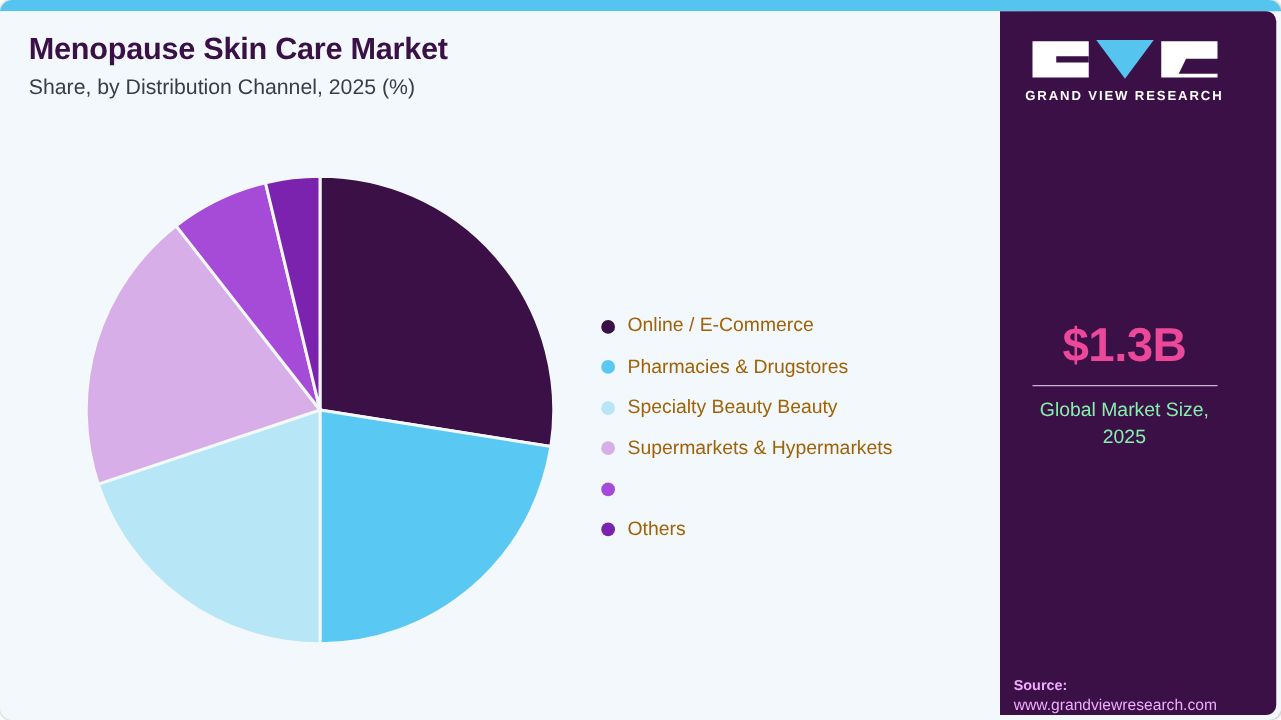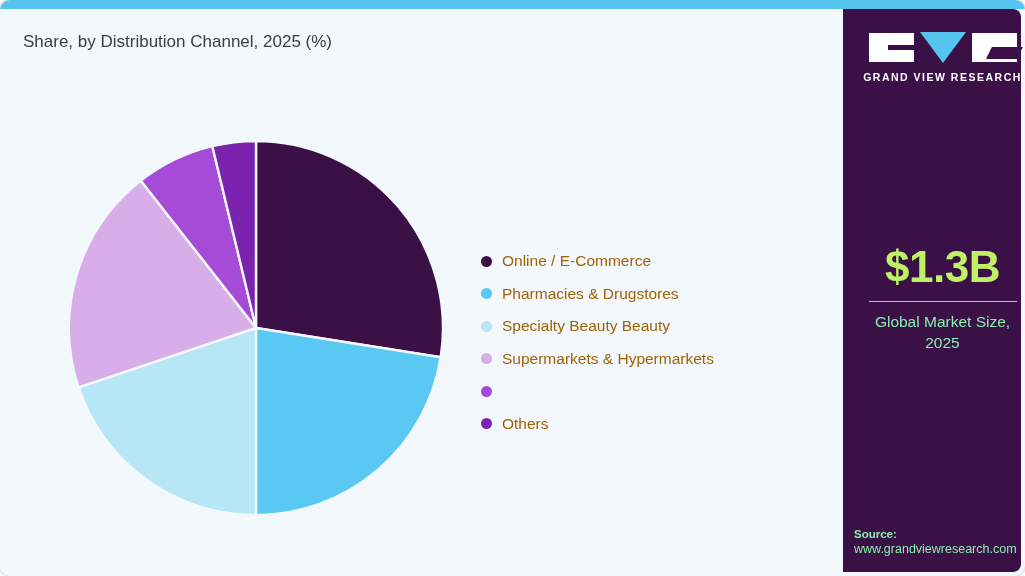--- a/index.html
+++ b/index.html
@@ -99,21 +99,21 @@
     font-size: 15.5px;
     color: #a16207;
     white-space: nowrap;
   }
 
   
   .right-panel {
     position: absolute;
     top: 9px;
     right: 4px;
-    width: 178px;
+    width: 221px;
     height: 563px;
     background: #3b1046;
     border-radius: 0 8px 8px 0;
   }
 
   
   .logo {
     position: absolute;
     top: 23px;
     left: 0;
@@ -170,46 +170,47 @@
 
   
   .stat {
     position: absolute;
     top: 236px;
     left: 0;
     width: 199px;
     text-align: center;
   }
   .stat-value {
-    font-size: 44px;
-    font-weight: bold;
-    color: #bef264;
+    font-size: 38px;
+    font-weight: bold;
+    color: #ec4899;
     letter-spacing: -0.5px;
     line-height: 1;
+    margin-top: 13px;
   }
   .stat-divider {
     width: 148px;
     height: 1px;
     background: #c9b4d3;
     margin: 12px auto 10px auto;
   }
   .stat-caption {
     font-size: 15.5px;
     color: #86efac;
     line-height: 1.35;
     padding: 0 18px;
   }
 
   
   .source {
     position: absolute;
     left: 11px;
-    bottom: 16px;
+    bottom: 1px;
     width: 186px;
-    color: #86efac;
+    color: #f0abfc;
   }
   .source-label {
     font-size: 11.5px;
     font-weight: bold;
     margin-bottom: 2px;
   }
   .source-url {
     font-size: 12.5px;
     white-space: nowrap;
   }
@@ -217,20 +218,21 @@
 </head>
 <body>
 
 <div id="infographic">
 
   <div class="top-bar"></div>
 
   <div class="left-panel">
 
     <div class="title-block">
+      <h1 class="chart-title">Menopause Skin Care Market</h1>
       <h2 class="chart-subtitle">Share, by Distribution Channel, 2025 (%)</h2>
     </div>
 
     <div class="pie-wrap">
       <svg id="pie-svg" width="378" height="378" viewBox="0 0 378 378">
           <path d="M 189 189 L 189.00 2.00 A 187 187 0 0 1 373.70 218.25 Z" fill="#3b1046" stroke="#f2f8fb" stroke-width="2.4"></path>
           <path d="M 189 189 L 373.70 218.25 A 187 187 0 0 1 189.00 376.00 Z" fill="#59c8f2" stroke="#f2f8fb" stroke-width="2.4"></path>
           <path d="M 189 189 L 189.00 376.00 A 187 187 0 0 1 11.66 248.34 Z" fill="#b7e6f7" stroke="#f2f8fb" stroke-width="2.4"></path>
           <path d="M 189 189 L 11.66 248.34 A 187 187 0 0 1 73.87 41.64 Z" fill="#d8aee8" stroke="#f2f8fb" stroke-width="2.4"></path>
           <path d="M 189 189 L 73.87 41.64 A 187 187 0 0 1 145.35 7.17 Z" fill="#a64bd8" stroke="#f2f8fb" stroke-width="2.4"></path>

